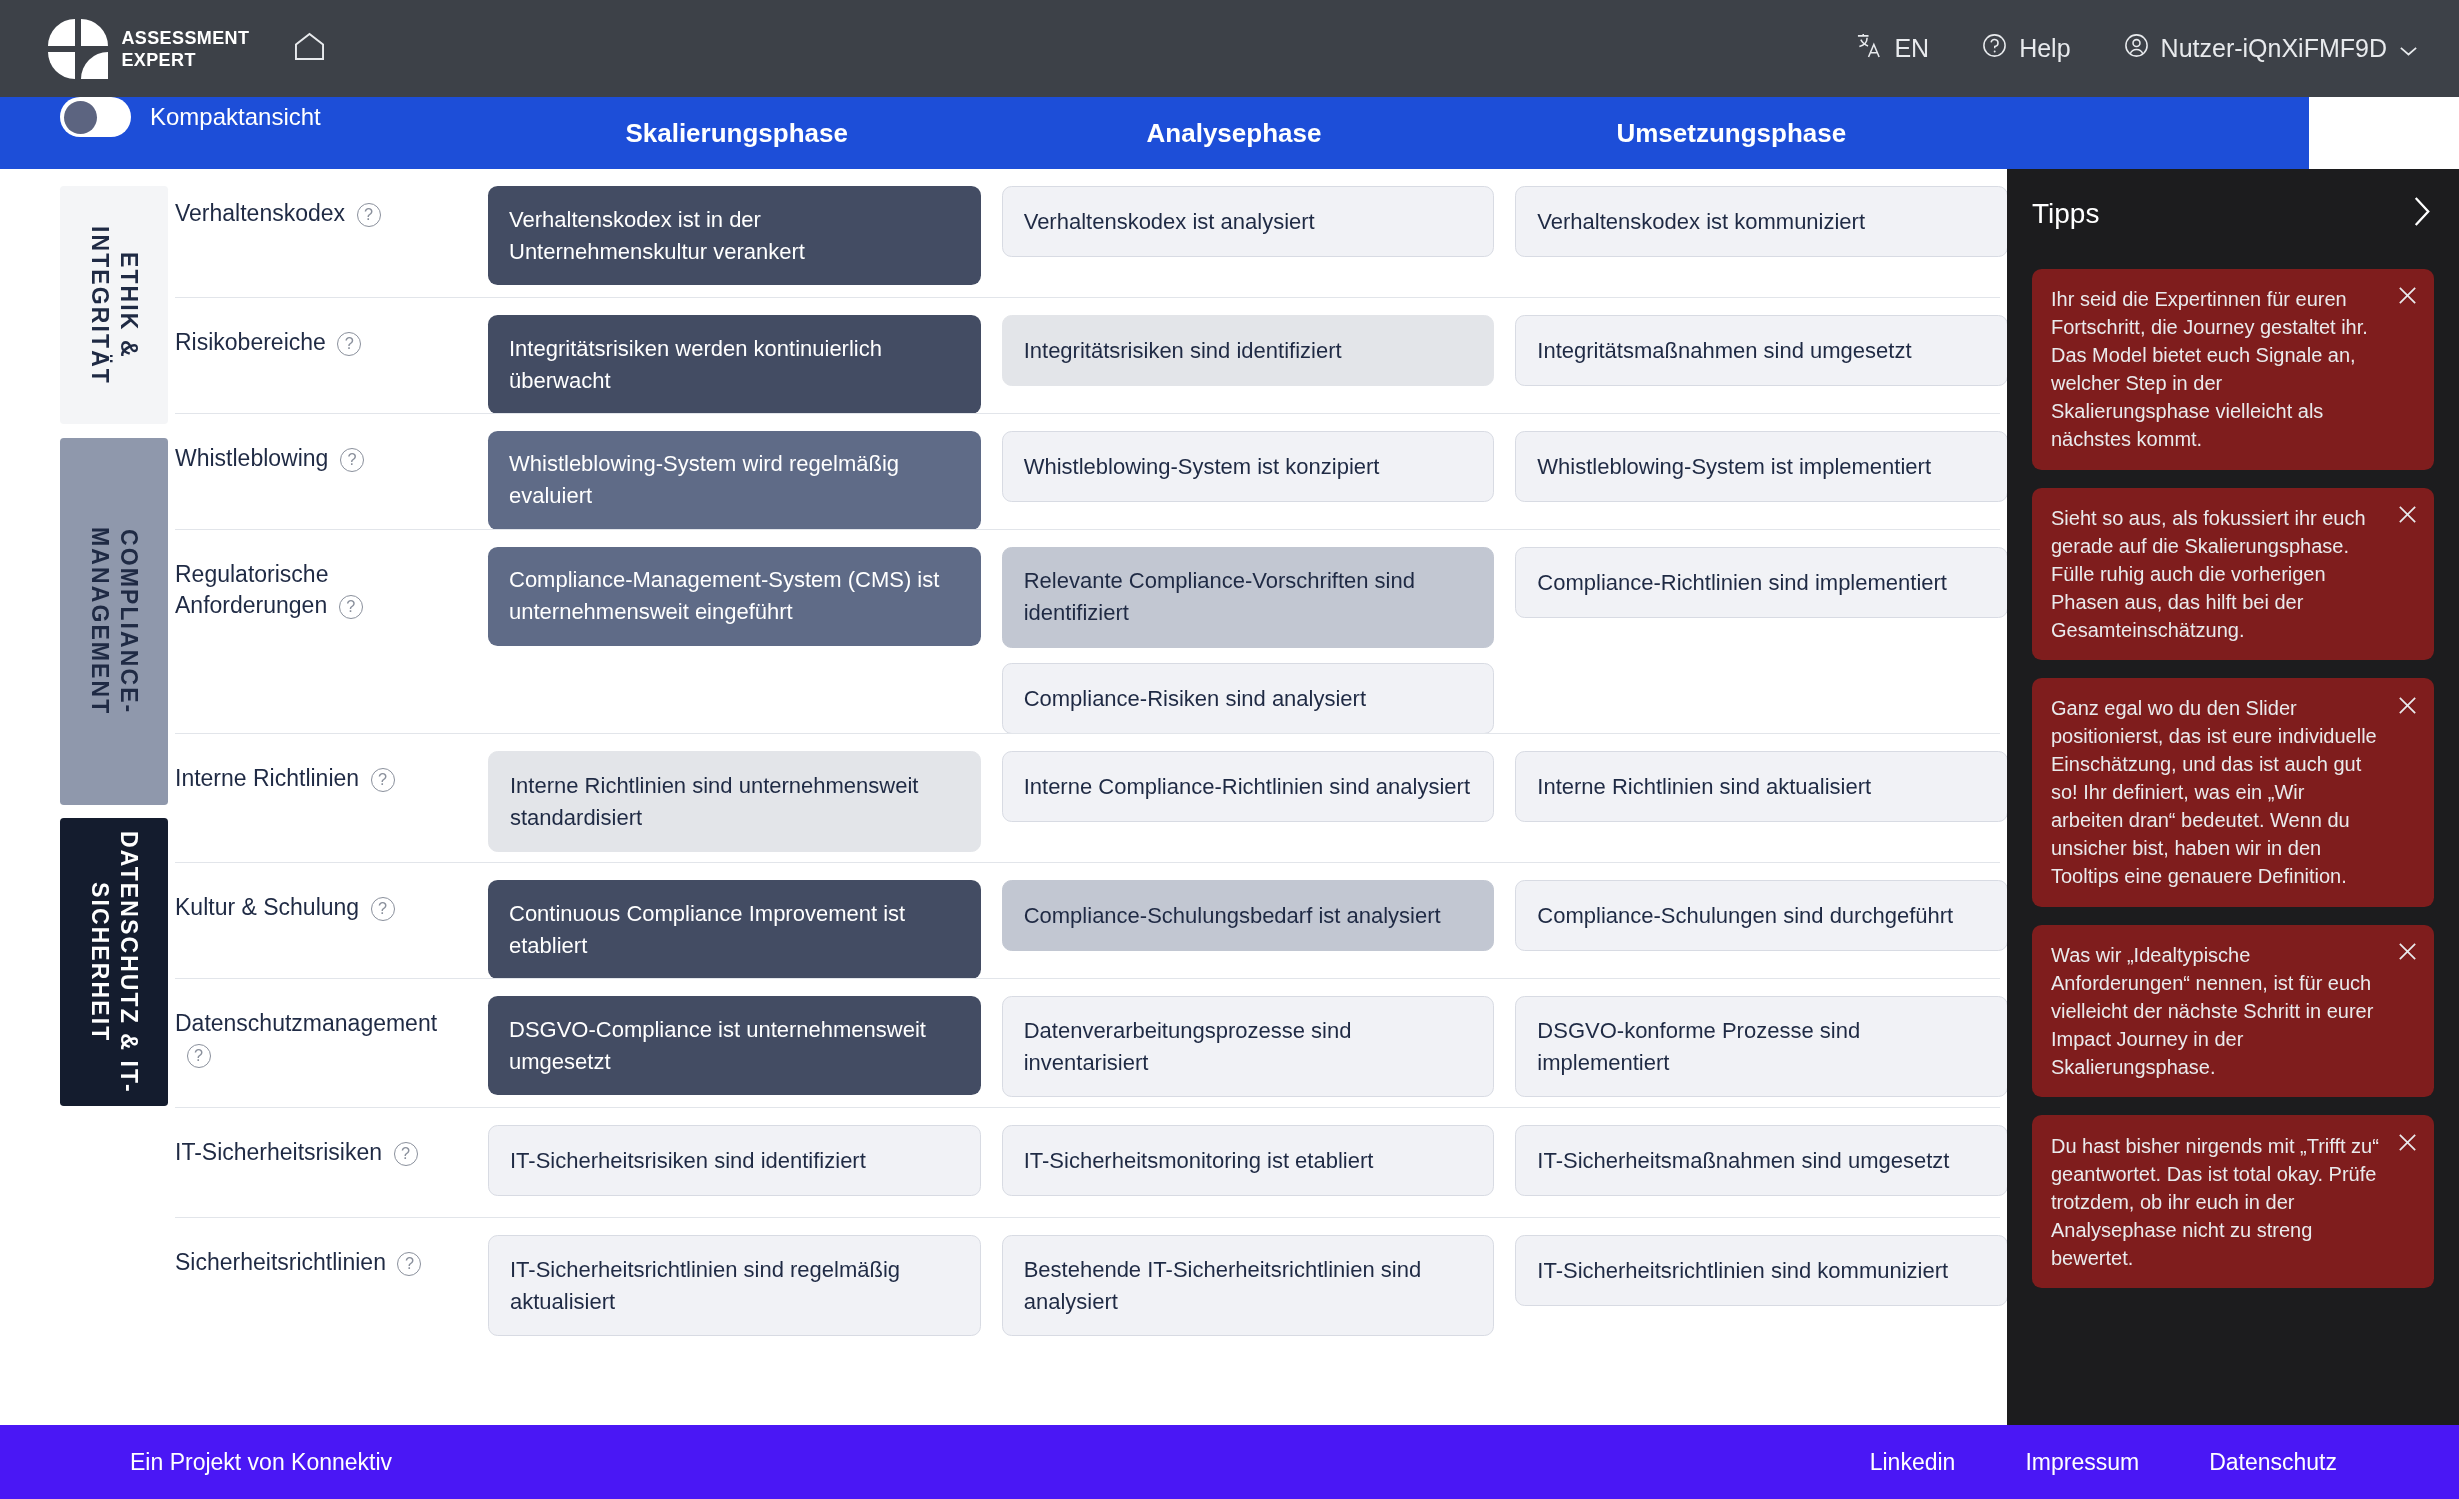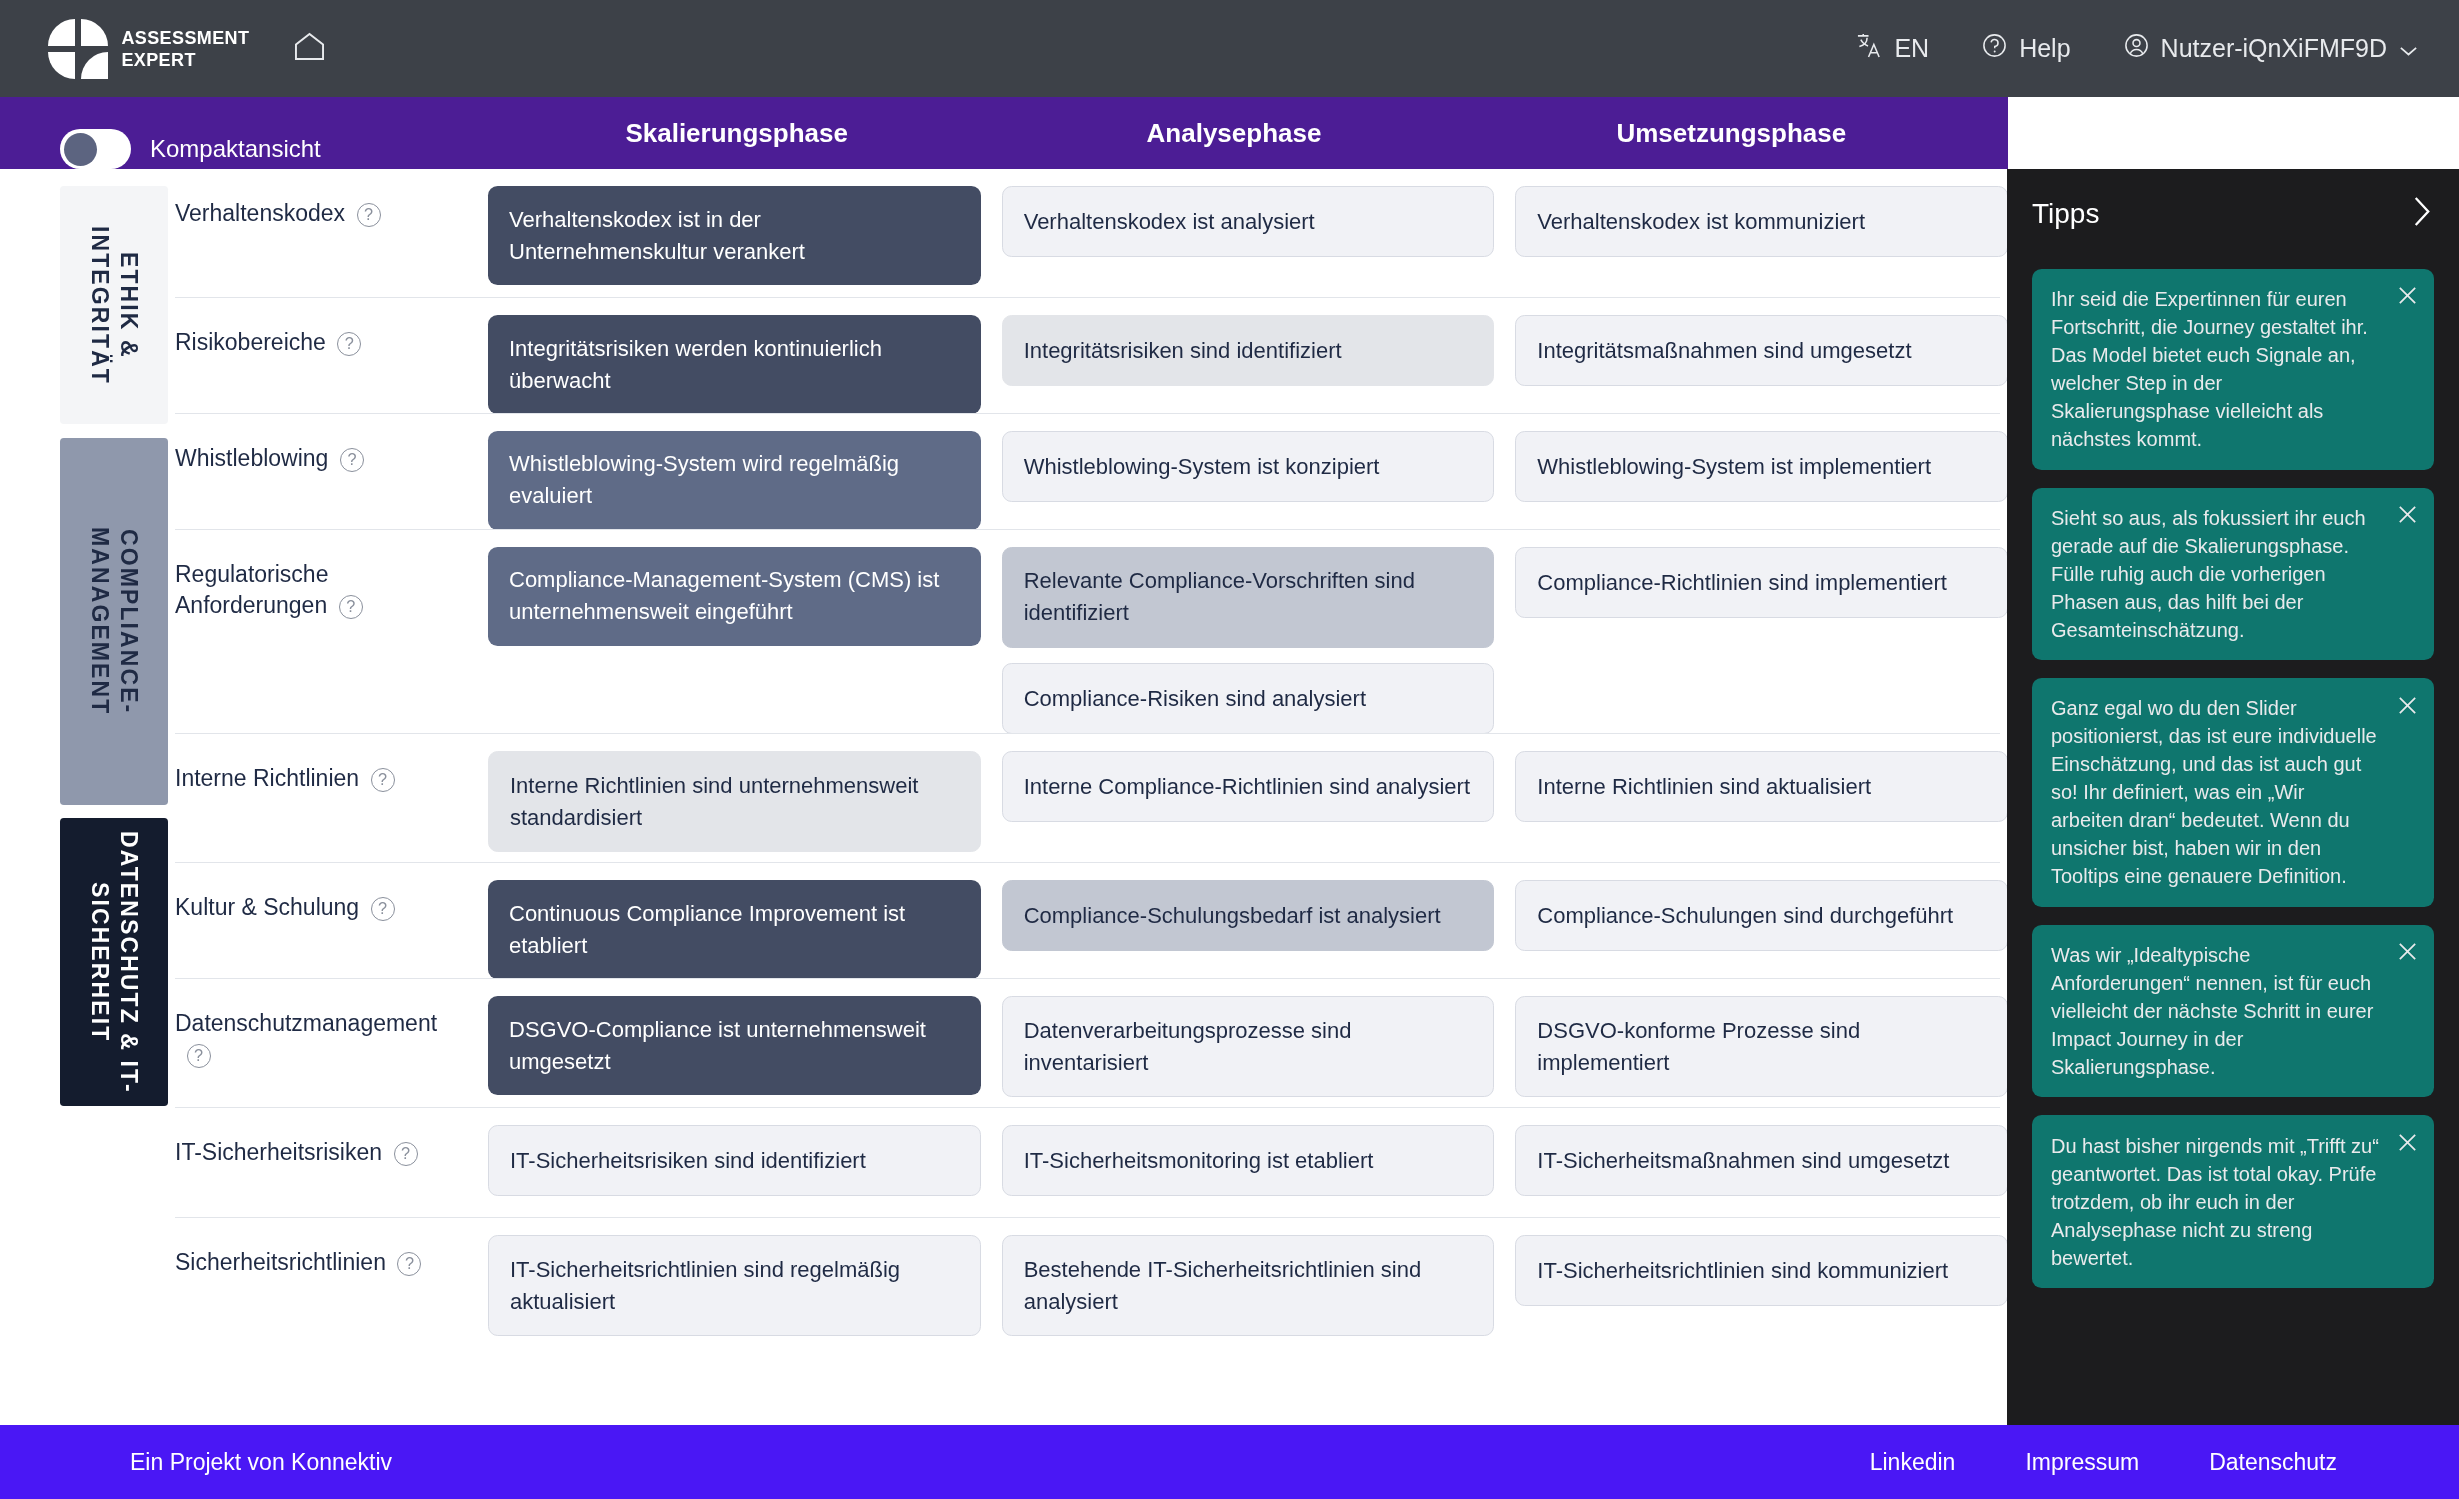--- a/index.html
+++ b/index.html
@@ -30,23 +30,23 @@
   .home-icon { margin-left: 44px; cursor: pointer; }
   .topbar-right {
     margin-left: auto; margin-right: 40px;
     display: flex; align-items: center; gap: 52px;
     color: #e8eaed; font-size: 25px;
   }
   .tb-item { display: flex; align-items: center; gap: 11px; cursor: pointer; }
 
   
   .phasebar {
-    position: absolute; left: 0; top: 97px; width: 2008px; height: 72px;
-    background: #4c1d95;
-    display: flex; align-items: flex-end;
+    position: absolute; left: 0; top: 97px; width: 2309px; height: 72px;
+    background: #1d4ed8;
+    display: flex; align-items: flex-start;
   }
   .toggle-wrap { display: flex; align-items: center; margin-left: 60px; gap: 19px; }
   .toggle {
     width: 71px; height: 40px; border-radius: 20px; background: #ffffff;
     position: relative; cursor: pointer; flex: none;
   }
   .toggle .knob {
     position: absolute; left: 3.8px; top: 3.8px; width: 33px; height: 33px;
     border-radius: 50%; background: #5c6480;
   }
@@ -106,21 +106,21 @@
     position: absolute; right: 0; top: 169px; width: 452px; height: 1257px;
     background: #1c1c1e; padding: 25px 25px 0 25px;
   }
   .tips-head {
     display: flex; align-items: center; justify-content: space-between;
     color: #ffffff; margin-bottom: 35px;
   }
   .tips-title { font-size: 28px; }
   .tips-chevron { font-size: 33px; cursor: pointer; line-height: 1; }
   .tip {
-    background: #0f766e; border-radius: 9.6px; padding: 16.3px 19px;
+    background: #7f1d1d; border-radius: 9.6px; padding: 16.3px 19px;
     margin-bottom: 18px; position: relative;
     color: #e9eaec; font-size: 20px; line-height: 28px;
   }
   .tip p { padding-right: 33px; }
   .tip .x {
     position: absolute; right: 15.4px; top: 15.4px;
     color: #e9eaec; font-size: 24px; line-height: 21px; cursor: pointer;
   }
 
   

